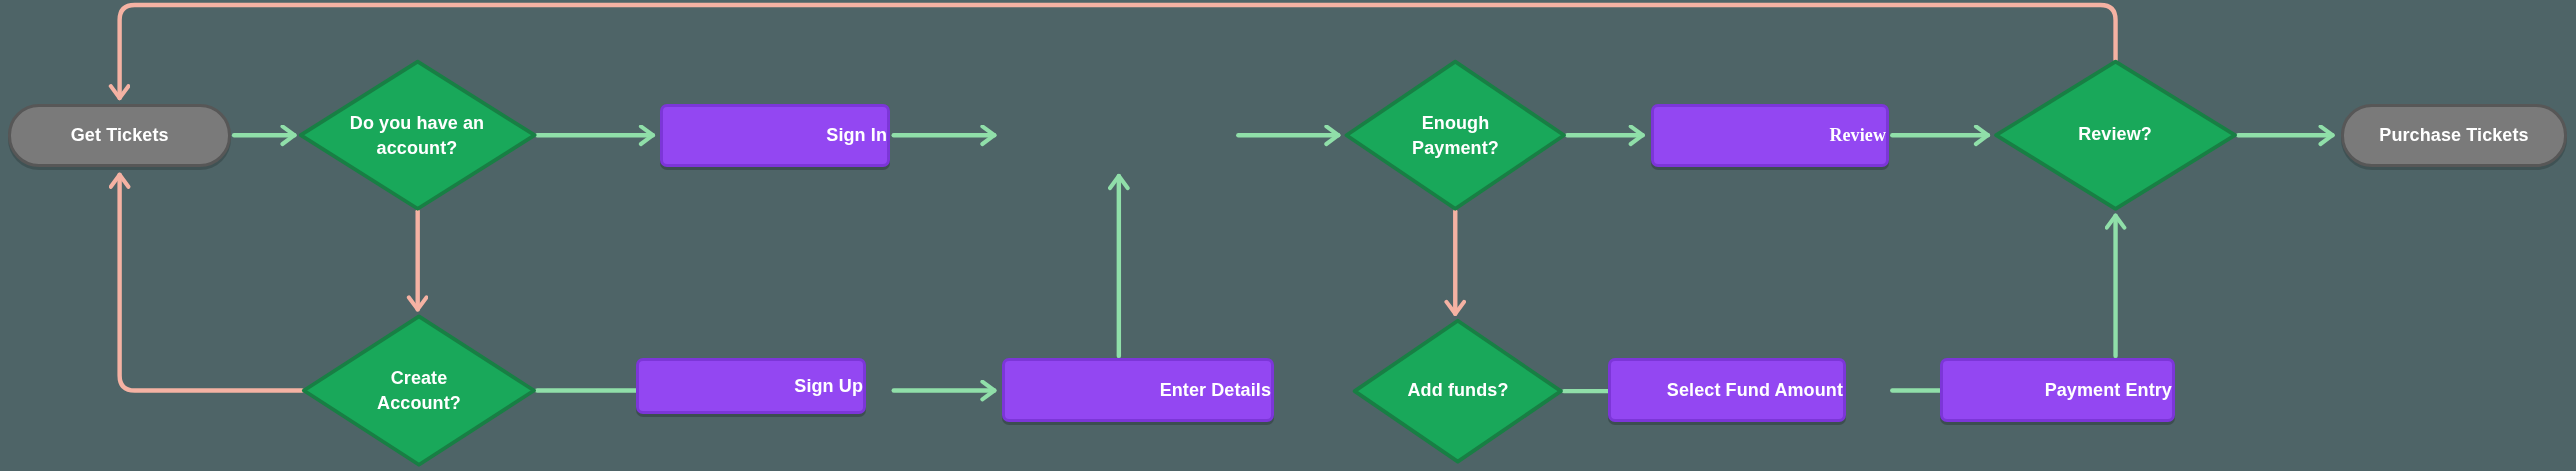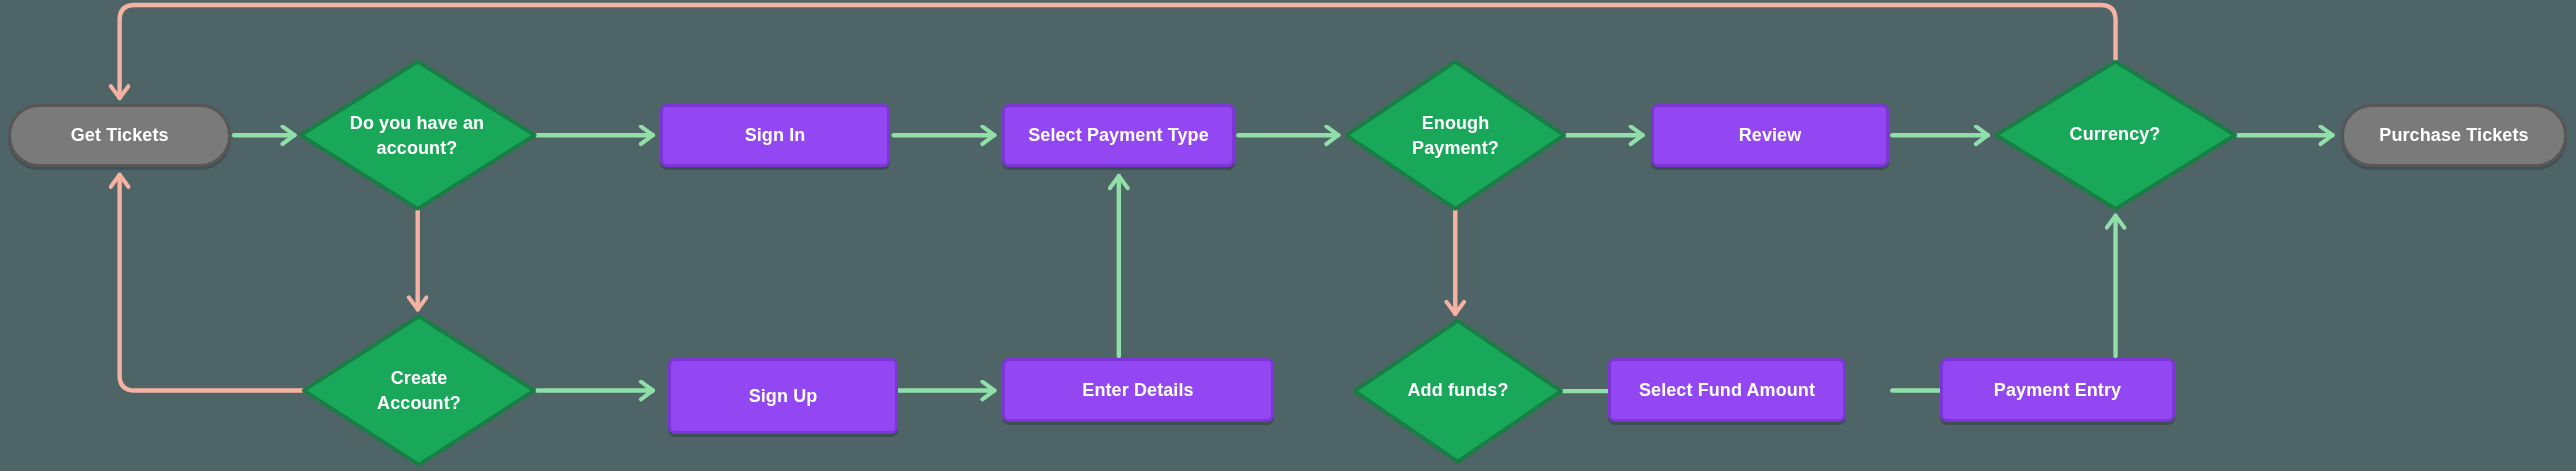--- a/index.html
+++ b/index.html
@@ -31,20 +31,21 @@
     background:var(--gray-fill);
     border:3.1px solid var(--gray-border);
     border-radius:31px;
     box-shadow:0 3.1px 0 rgba(0,0,0,.18);
   }
   .process{
     background:var(--purple-fill);
     border:3.1px solid var(--purple-border);
     border-radius:7px;
     box-shadow:0 3.1px 0 rgba(0,0,0,.22);
+    justify-content:flex-end;
   }
   .diamond-label{
     position:absolute;display:flex;align-items:center;justify-content:center;
     color:var(--text);font-size:18px;font-weight:600;letter-spacing:0.1px;
     text-align:center;line-height:1.38;pointer-events:none;
   }
   .edge{fill:none;stroke-width:7px;stroke-linecap:round;stroke-linejoin:round;}
   .edge.green{stroke:var(--edge-green);}
   .edge.pink{stroke:var(--edge-pink);}
   .decision-shape{fill:var(--green-fill);stroke:var(--green-border);stroke-width:6px;stroke-linejoin:round;}
@@ -99,40 +100,37 @@
   <div class="node terminal" style="left:8.2px;top:104px;width:223px;height:63px;">
     <span>Get Tickets</span>
   </div>
   <div class="node terminal" style="left:2341px;top:104px;width:226px;height:63px;">
     <span>Purchase Tickets</span>
   </div>
 
   <div class="node process" style="left:660px;top:104px;width:230px;height:63px;">
     <span>Sign In</span>
   </div>
-  <div class="node process" style="left:1002px;top:104px;width:233px;height:63px;">
-    <span>Select Payment Type</span>
-  </div>
-  <div class="node process" style="left:1651px;top:104px;width:238px;height:63px;">
+  <div class="node process" style="left:1651px;top:104px;width:238px;height:63px;font-family:Liberation Serif, serif;">
     <span>Review</span>
   </div>
 
-  <div class="node process" style="left:668px;top:358px;width:230px;height:76px;">
+  <div class="node process" style="left:636px;top:358px;width:230px;height:56px;">
     <span>Sign Up</span>
   </div>
   <div class="node process" style="left:1002px;top:358px;width:272px;height:64px;">
     <span>Enter Details</span>
   </div>
   <div class="node process" style="left:1608px;top:358px;width:238px;height:64px;">
     <span>Select Fund Amount</span>
   </div>
   <div class="node process" style="left:1940px;top:358px;width:235px;height:64px;">
     <span>Payment Entry</span>
   </div>
 
   <div class="diamond-label" style="left:348px;top:101px;width:138px;height:69px;">Do you have an account?</div>
   <div class="diamond-label" style="left:1405px;top:101px;width:101px;height:69px;">Enough Payment?</div>
-  <div class="diamond-label" style="left:2046px;top:119px;width:138px;height:31px;">Currency?</div>
+  <div class="diamond-label" style="left:2046px;top:119px;width:138px;height:31px;">Review?</div>
   <div class="diamond-label" style="left:372px;top:356px;width:94px;height:69px;">Create Account?</div>
   <div class="diamond-label" style="left:1389px;top:375px;width:138px;height:31px;">Add funds?</div>
 
 </div>
 
 
 </body></html>

